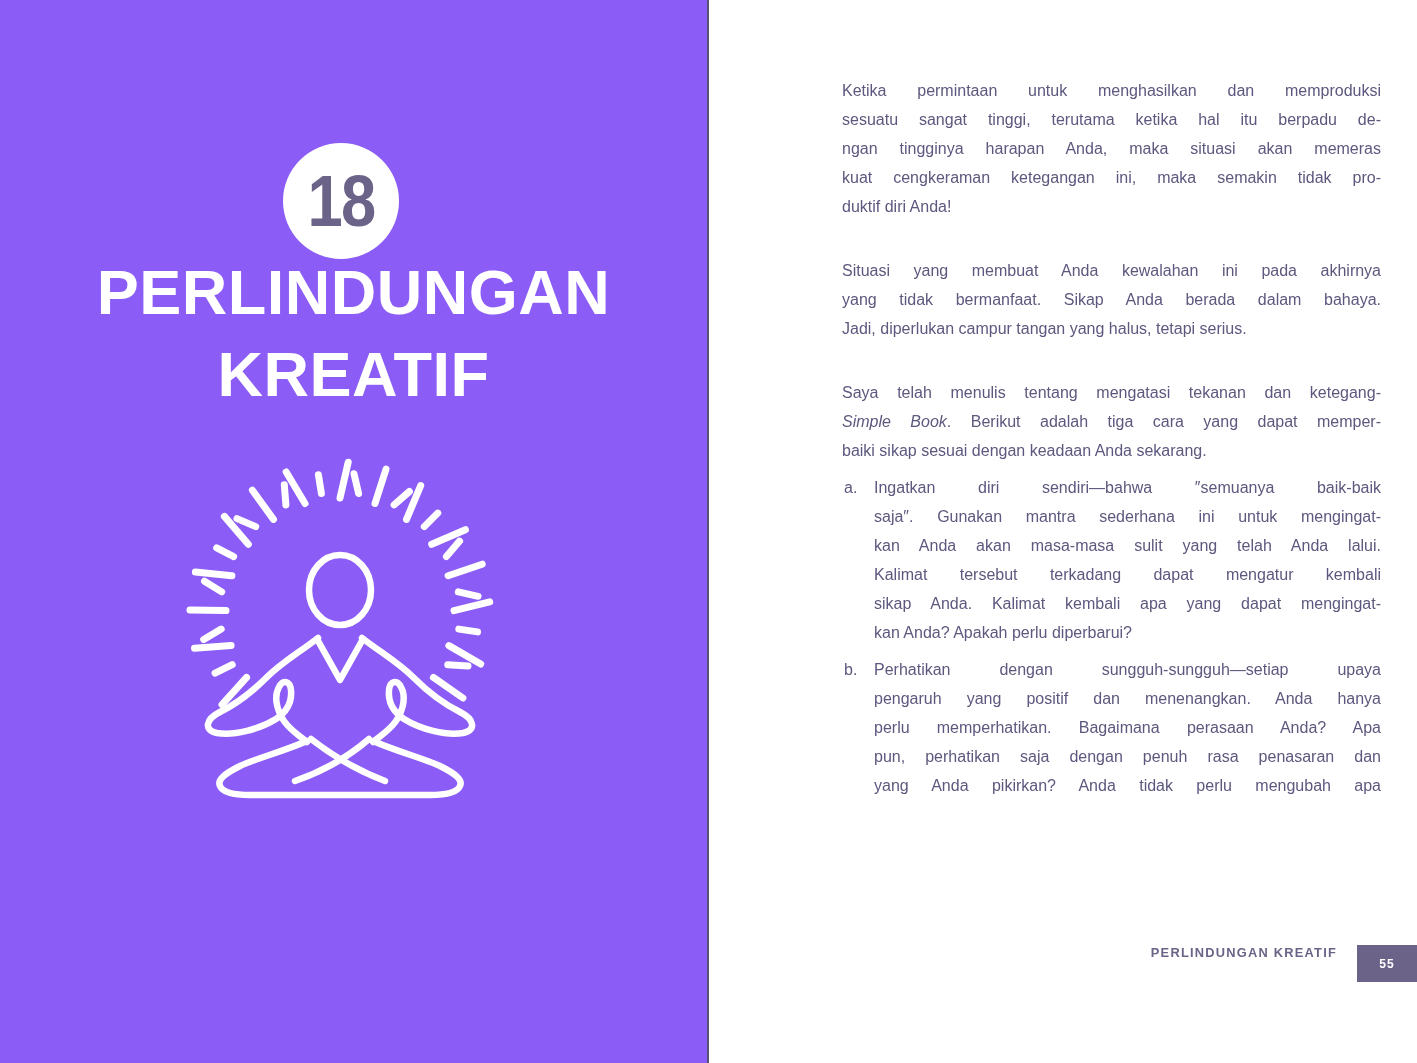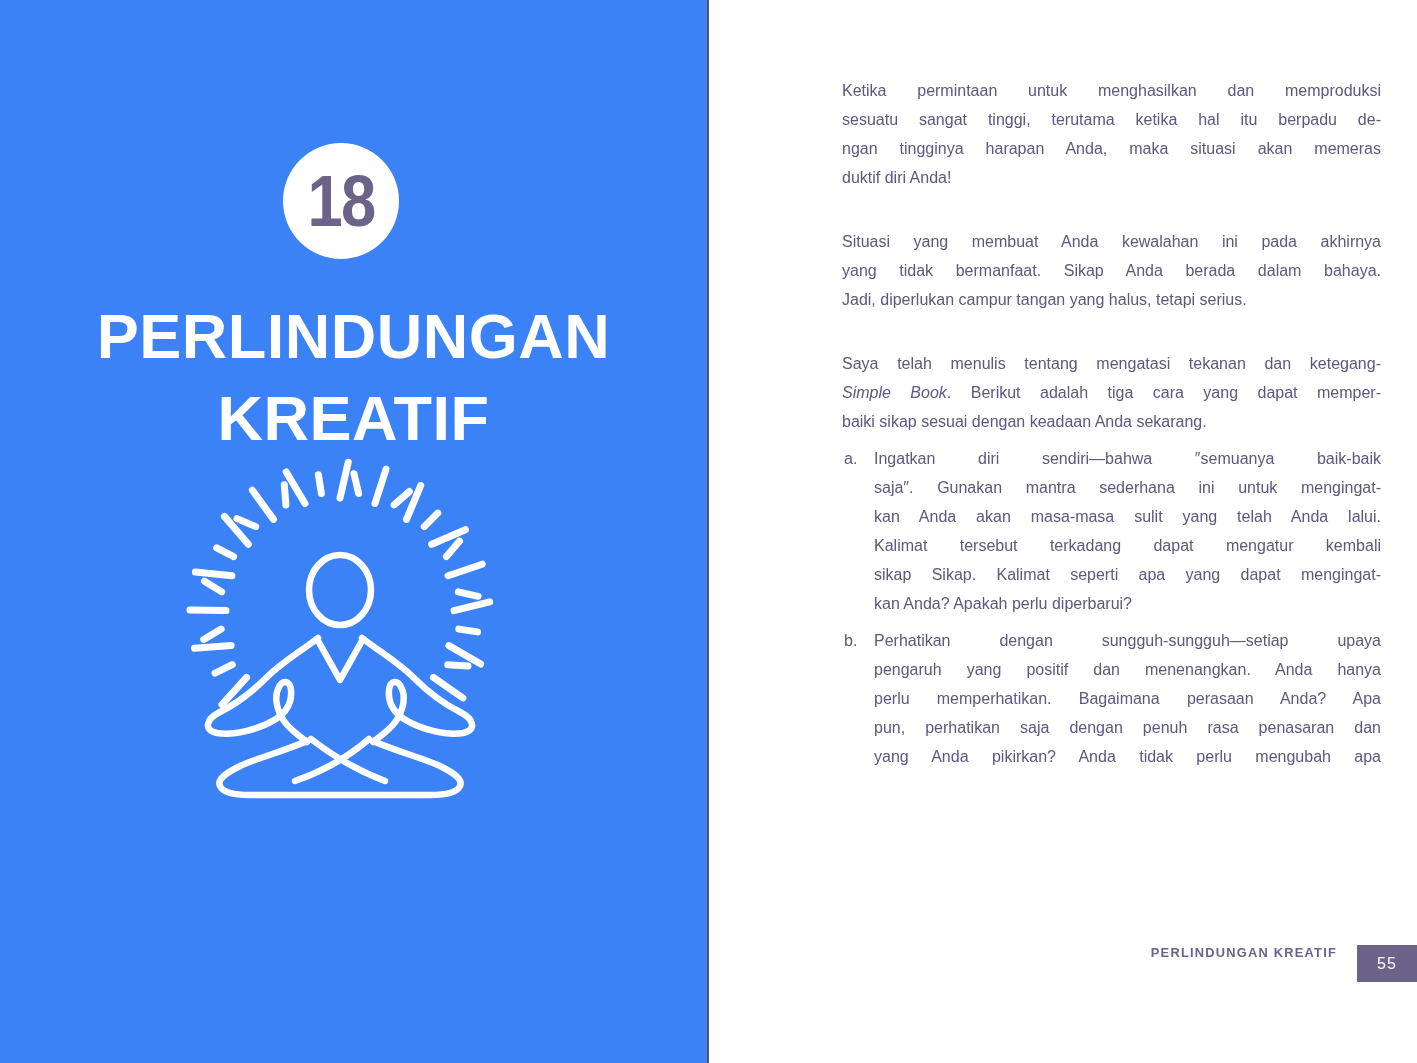--- a/index.html
+++ b/index.html
@@ -3,33 +3,33 @@
 <meta charset="utf-8">
 <style>
   html,body{margin:0;padding:0;background:#e8e8e8;}
   .spread{
     position:relative;width:1417px;height:1063px;background:#ffffff;
     overflow:hidden;font-family:"Liberation Sans",sans-serif;
   }
   
   .left-page{
     position:absolute;left:0;top:0;width:709px;height:100%;
-    background:#3b82f6;border-right:2px solid #595274;box-sizing:border-box;
+    background:#8b5cf6;border-right:2px solid #595274;box-sizing:border-box;
   }
   .chapter-badge{
     position:absolute;left:283px;top:143px;width:116px;height:116px;border-radius:50%;
     background:#ffffff;display:flex;align-items:center;justify-content:center;
   }
   .chapter-badge span{
     color:#6C6389;font-weight:bold;font-size:72px;letter-spacing:-2px;
     transform:scaleX(0.88);display:inline-block;
   }
   .chapter-title{
     position:absolute;top:251px;left:0;width:100%;text-align:center;
-    color:#ffffff;font-weight:bold;font-size:63px;line-height:82px;letter-spacing:.5px;margin-top:44px;
+    color:#ffffff;font-weight:bold;font-size:63px;line-height:82px;letter-spacing:.5px;
   }
   .illus{position:absolute;left:160px;top:440px;width:360px;height:370px;}
   .rays line{stroke:#ffffff;stroke-width:7;stroke-linecap:round;}
   .figure path,.figure ellipse{
     stroke:#ffffff;stroke-width:6.5;fill:none;stroke-linecap:round;stroke-linejoin:round;
   }
   
   .right-page{position:absolute;left:709px;top:0;right:0;height:100%;background:#ffffff;}
   .body-text{
     position:absolute;left:101px;top:76px;width:539px;
@@ -44,21 +44,21 @@
   
   .footer{position:absolute;right:0;top:945px;height:37px;display:flex;align-items:flex-start;}
   .footer-label{
     color:#6C6389;font-weight:bold;font-size:13.5px;letter-spacing:1.3px;
     margin-right:20px;transform:scaleX(0.95);transform-origin:100% 50%;
   }
   .page-badge{
     width:60px;height:37px;background:#6C6389;display:flex;
     align-items:center;justify-content:center;
   }
-  .page-badge span{color:#ffffff;font-weight:normal;font-size:16px;letter-spacing:1px;}
+  .page-badge span{color:#ffffff;font-weight:bold;font-size:12px;letter-spacing:1px;}
 </style>
 </head>
 <body>
 
 <div class="spread">
 
   <div class="left-page">
     <div class="chapter-badge">
       <span>18</span>
     </div>
@@ -109,39 +109,40 @@
       </g>
     </svg>
   </div>
 
   <div class="right-page">
     <div class="body-text">
         <div class="block p">
           <div class="line j"><span>Ketika permintaan untuk menghasilkan dan memproduksi</span></div>
           <div class="line j"><span>sesuatu sangat tinggi, terutama ketika hal itu berpadu de-</span></div>
           <div class="line j"><span>ngan tingginya harapan Anda, maka situasi akan memeras</span></div>
+          <div class="line j"><span>kuat cengkeraman ketegangan ini, maka semakin tidak pro-</span></div>
           <div class="line"><span>duktif diri Anda!</span></div>
         </div>
         <div class="block p">
           <div class="line j"><span>Situasi yang membuat Anda kewalahan ini pada akhirnya</span></div>
           <div class="line j"><span>yang tidak bermanfaat. Sikap Anda berada dalam bahaya.</span></div>
           <div class="line"><span>Jadi, diperlukan campur tangan yang halus, tetapi serius.</span></div>
         </div>
         <div class="block p">
           <div class="line j"><span>Saya telah menulis tentang mengatasi tekanan dan ketegang-</span></div>
           <div class="line j"><i>Simple Book</i><span>. Berikut adalah tiga cara yang dapat memper-</span></div>
           <div class="line"><span>baiki sikap sesuai dengan keadaan Anda sekarang.</span></div>
         </div>
         <div class="block li">
           <span class="marker">a.</span>
           <div class="line j"><span>Ingatkan diri sendiri—bahwa ″semuanya baik-baik</span></div>
           <div class="line j"><span>saja″. Gunakan mantra sederhana ini untuk mengingat-</span></div>
           <div class="line j"><span>kan Anda akan masa-masa sulit yang telah Anda lalui.</span></div>
           <div class="line j"><span>Kalimat tersebut terkadang dapat mengatur kembali</span></div>
-          <div class="line j"><span>sikap Sikap. Kalimat seperti apa yang dapat mengingat-</span></div>
+          <div class="line j"><span>sikap Anda. Kalimat kembali apa yang dapat mengingat-</span></div>
           <div class="line"><span>kan Anda? Apakah perlu diperbarui?</span></div>
         </div>
         <div class="block li">
           <span class="marker">b.</span>
           <div class="line j"><span>Perhatikan dengan sungguh-sungguh—setiap upaya</span></div>
           <div class="line j"><span>pengaruh yang positif dan menenangkan. Anda hanya</span></div>
           <div class="line j"><span>perlu memperhatikan. Bagaimana perasaan Anda? Apa</span></div>
           <div class="line j"><span>pun, perhatikan saja dengan penuh rasa penasaran dan</span></div>
           <div class="line j"><span>yang Anda pikirkan? Anda tidak perlu mengubah apa</span></div>
         </div>

